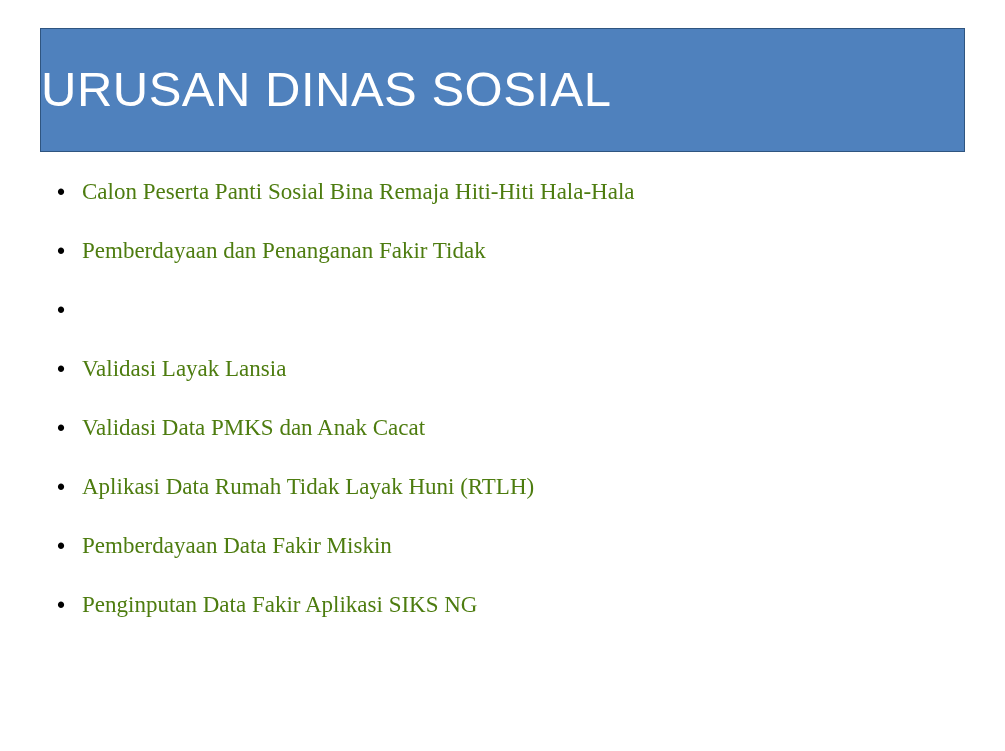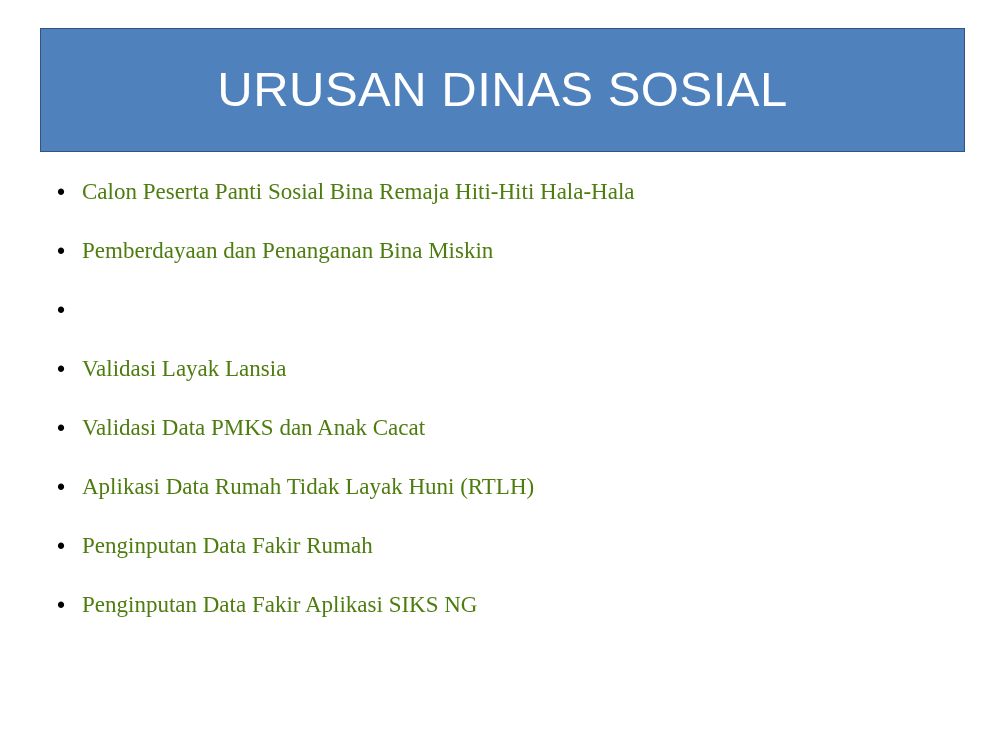--- a/index.html
+++ b/index.html
@@ -23,21 +23,20 @@
     position: absolute;
     left: 40px;
     top: 28px;
     width: 925px;
     height: 124px;
     background: #4f81bd;
     border: 1px solid #2f5580;
     box-sizing: border-box;
     display: flex;
     align-items: center;
-    justify-content: center;
   }
   .title-text {
     color: #ffffff;
     font-size: 49px;
     font-weight: normal;
     letter-spacing: 0.5px;
     line-height: 1.1;
     white-space: nowrap;
     font-family: "Liberation Sans", sans-serif;
   }
@@ -84,21 +83,21 @@
 
   <ul class="bullet-list">
 
     <li class="bullet-item">
       <span class="bullet-dot">•</span>
       <span class="bullet-text">Calon Peserta Panti Sosial Bina Remaja Hiti-Hiti Hala-Hala</span>
     </li>
 
     <li class="bullet-item">
       <span class="bullet-dot">•</span>
-      <span class="bullet-text">Pemberdayaan dan Penanganan Bina Miskin</span>
+      <span class="bullet-text">Pemberdayaan dan Penanganan Fakir Tidak</span>
     </li>
 
     <li class="bullet-item">
       <span class="bullet-dot">•</span>
     </li>
 
     <li class="bullet-item">
       <span class="bullet-dot">•</span>
       <span class="bullet-text">Validasi Layak Lansia</span>
     </li>
@@ -108,21 +107,21 @@
       <span class="bullet-text">Validasi Data PMKS dan Anak Cacat</span>
     </li>
 
     <li class="bullet-item">
       <span class="bullet-dot">•</span>
       <span class="bullet-text">Aplikasi Data Rumah Tidak Layak Huni (RTLH)</span>
     </li>
 
     <li class="bullet-item">
       <span class="bullet-dot">•</span>
-      <span class="bullet-text">Penginputan Data Fakir Rumah</span>
+      <span class="bullet-text">Pemberdayaan Data Fakir Miskin</span>
     </li>
 
     <li class="bullet-item">
       <span class="bullet-dot">•</span>
       <span class="bullet-text">Penginputan Data Fakir Aplikasi SIKS NG</span>
     </li>
 
   </ul>
 </div>
 

